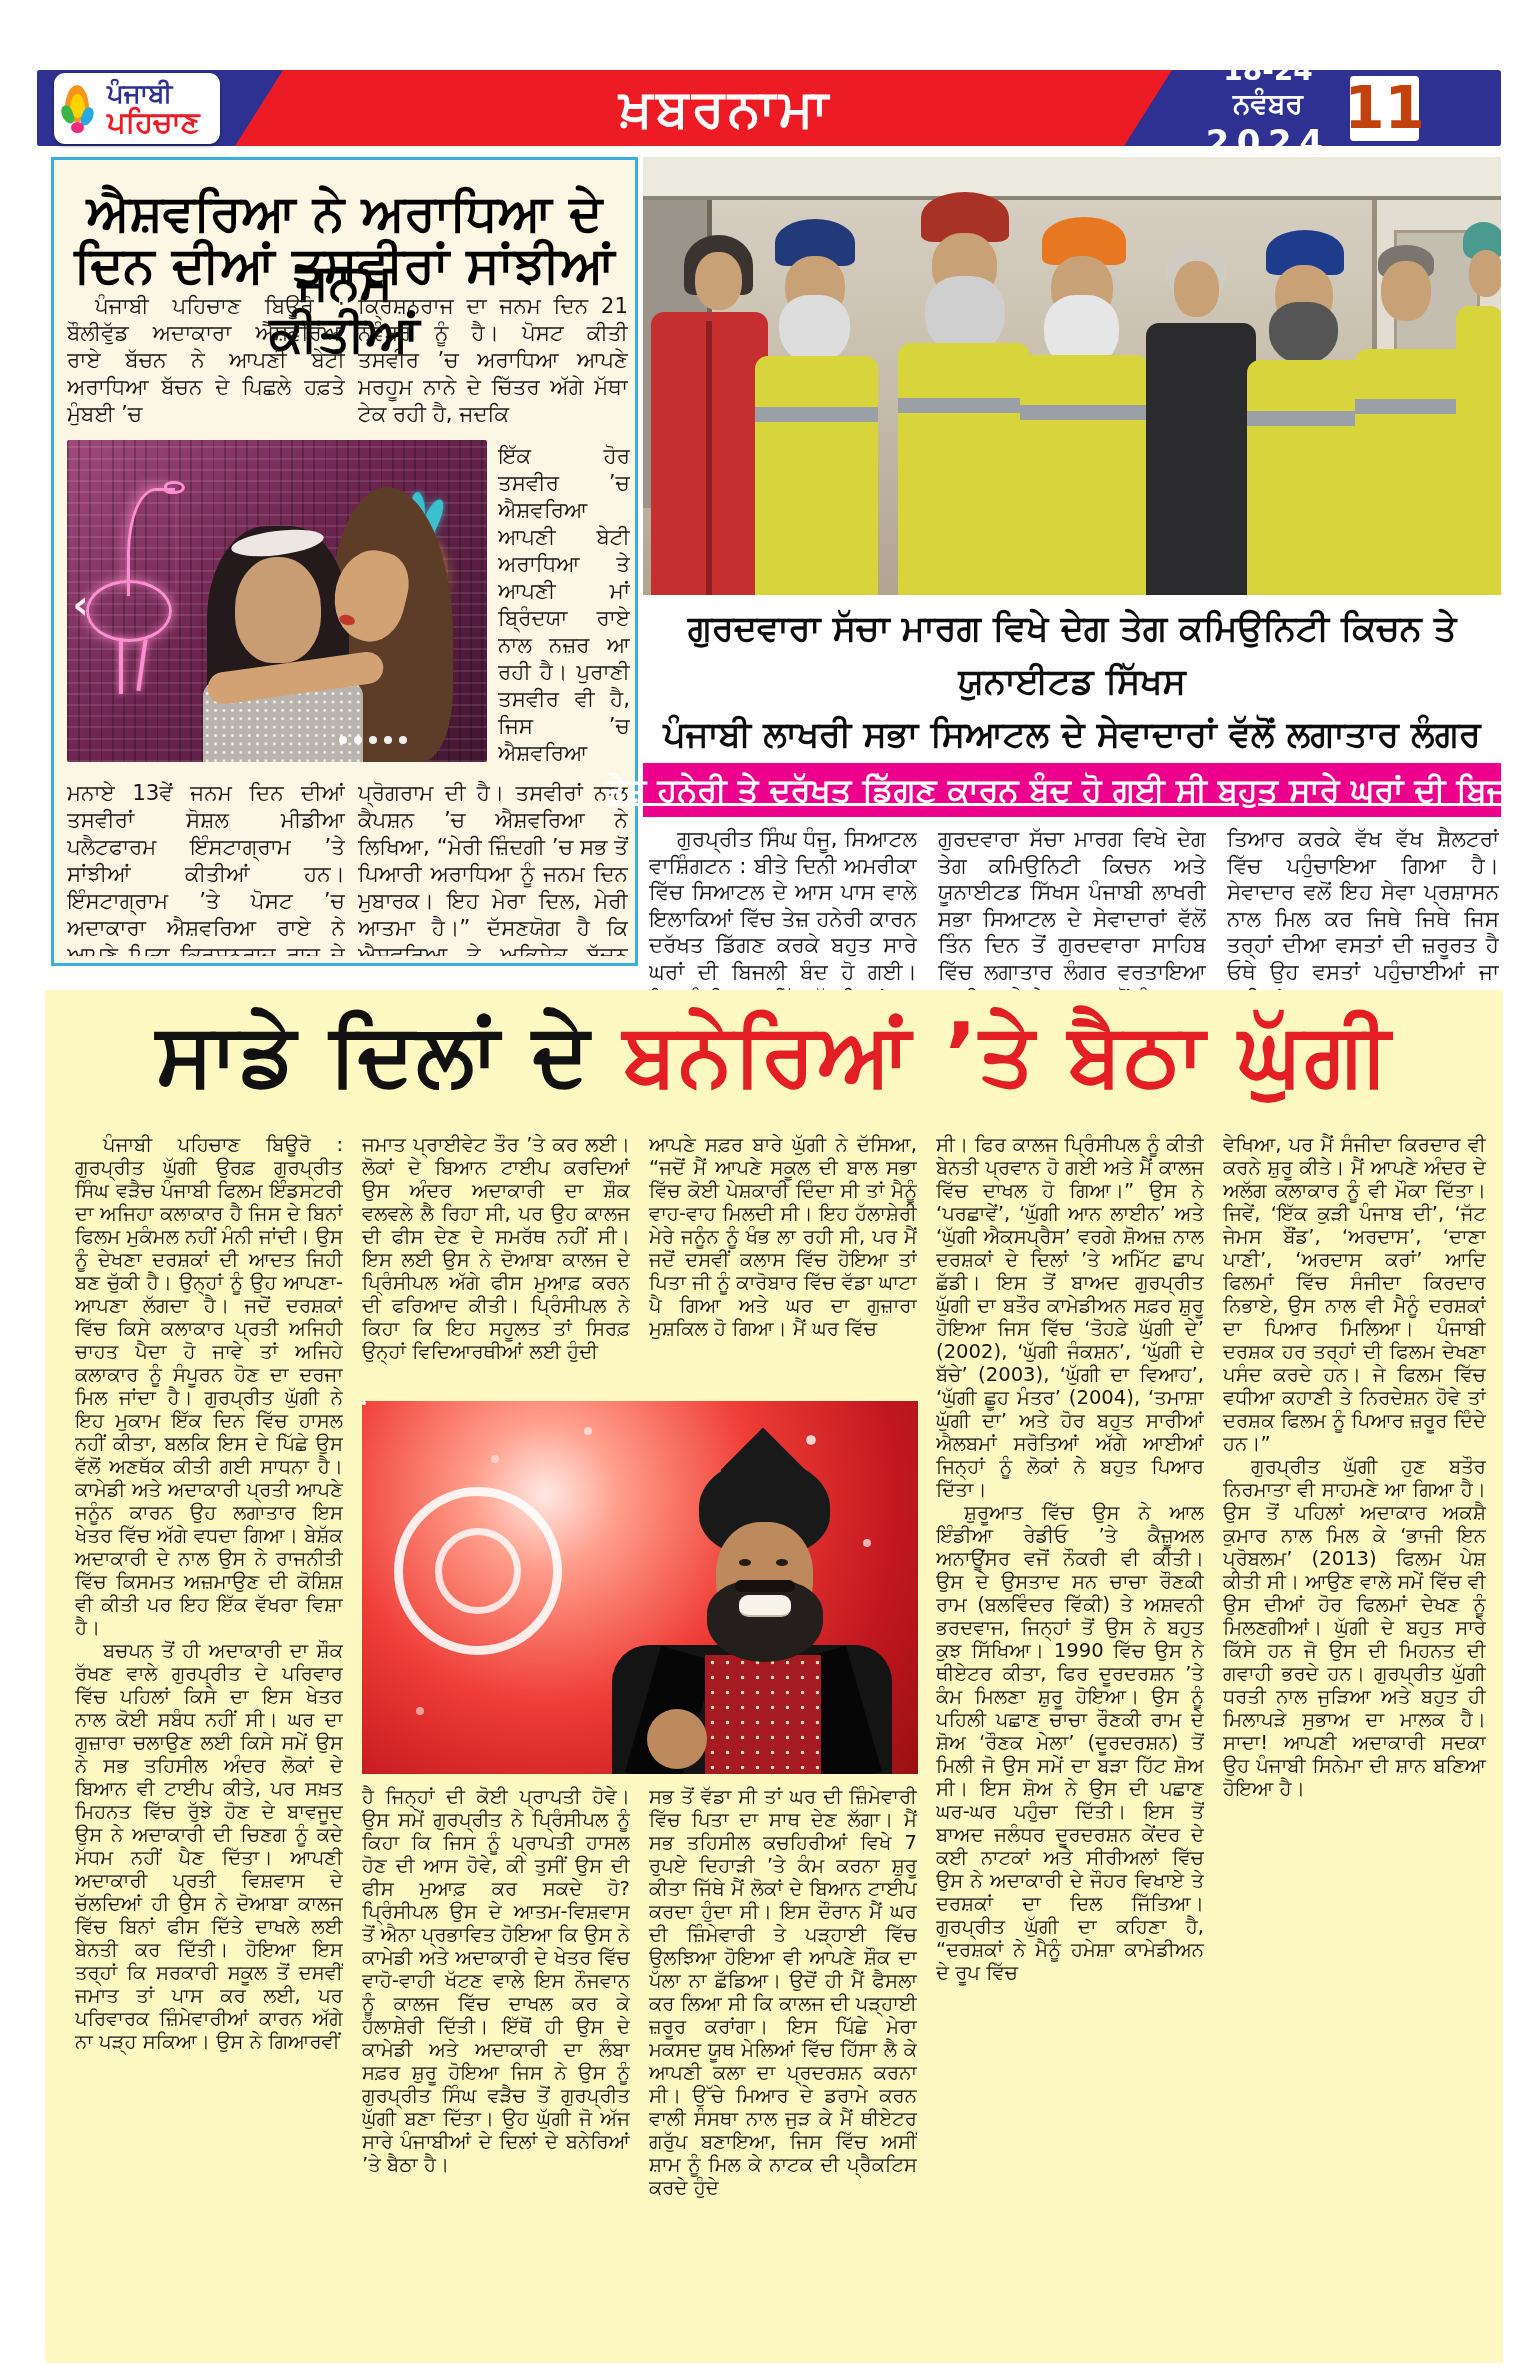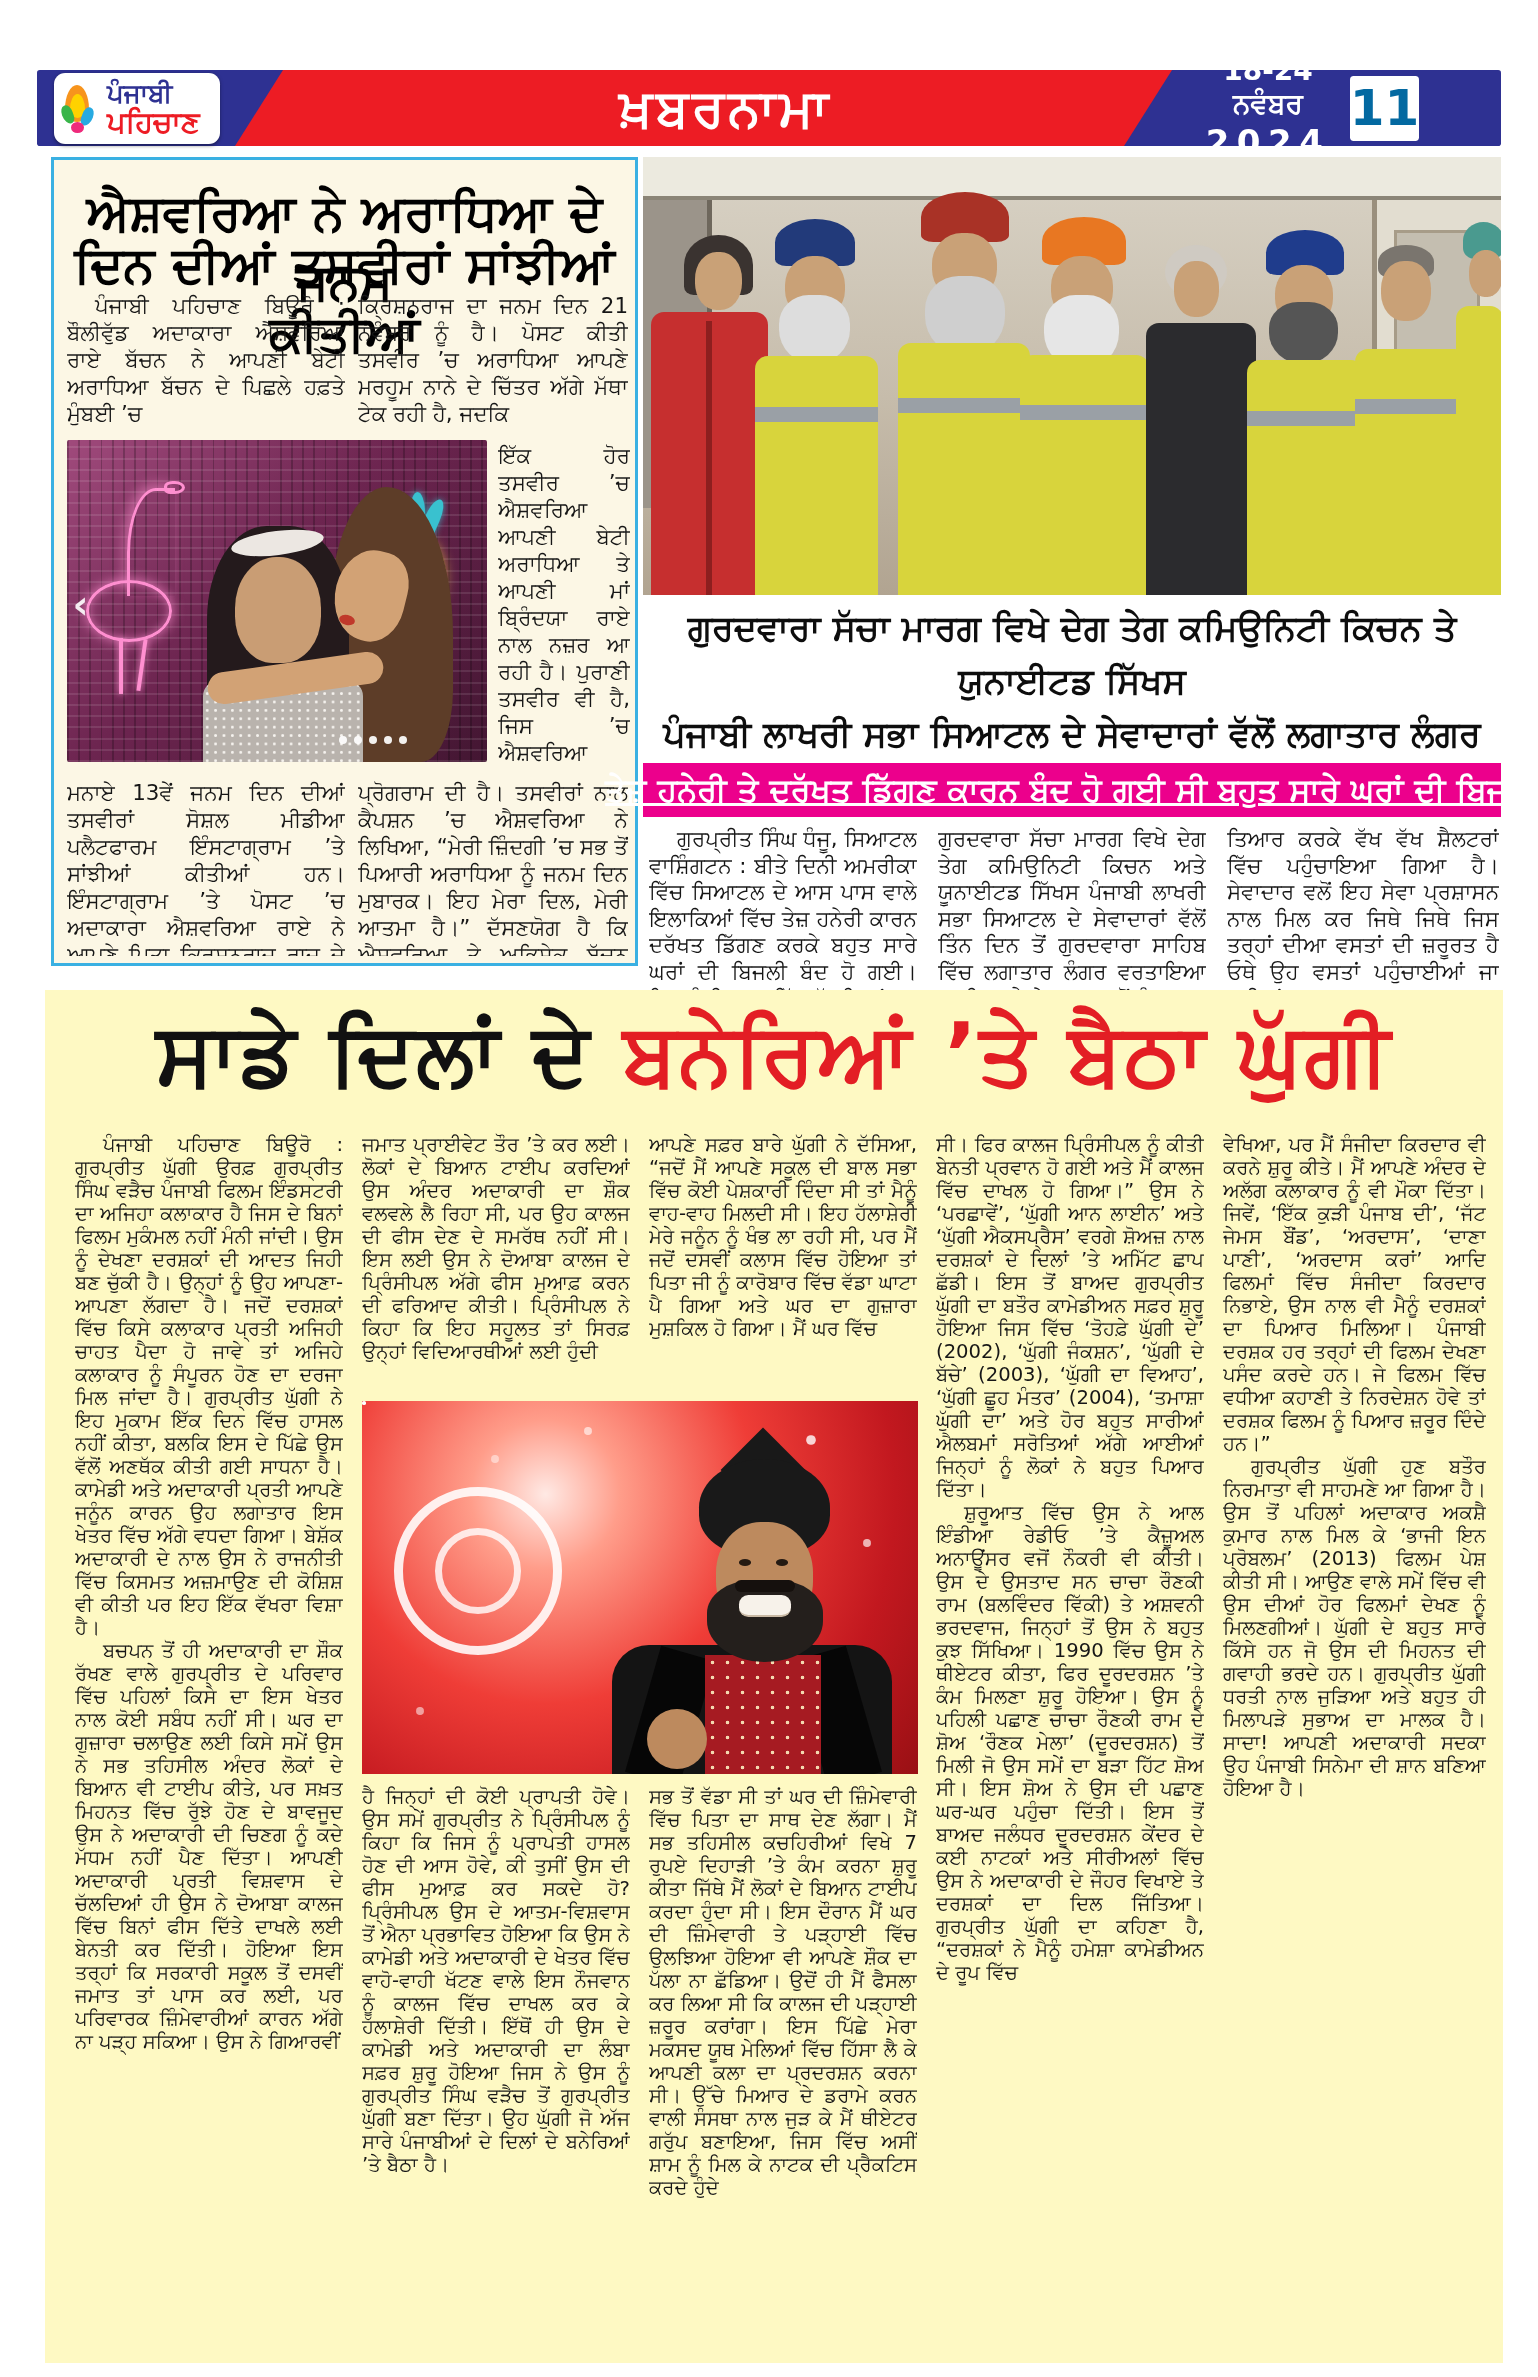--- a/index.html
+++ b/index.html
@@ -22,21 +22,21 @@
   .logoL2 { font-size:29px; font-weight:bold; color:#ed1c24; margin-top:1.9px; }
   .redBand { left:198px; top:0; width:937px; height:76px; background:#ed1c24;
              clip-path:polygon(48px 0, 100% 0, calc(100% - 48px) 100%, 0 100%);
              display:flex; align-items:center; justify-content:center; }
   .masthead { color:#fff; font-size:52px; font-weight:bold; letter-spacing:3.7px;margin-left:44px; }
   .dateBlk { left:1154px; top:0; width:154px; height:76px; color:#fff; text-align:center;
              display:flex; flex-direction:column; justify-content:center; }
   .dateL1 { font-size:28px; font-weight:bold; }
   .dateL2 { font-size:34px; font-weight:bold; letter-spacing:7.5px; margin-top:1.9px; }
   .pageBox { left:1313px; top:5.6px; width:69px; height:65px; background:#fff; border-radius:3.7px;
-             display:flex; align-items:center; justify-content:center; font-size:50px; font-weight:bold; color:#0369a1; }
+             display:flex; align-items:center; justify-content:center; font-size:58px; font-weight:bold; color:#c2410c; }
 
   
   .a1box { left:51px; top:157px; width:587px; height:809px; background:#fcf7e5; border:3.7px solid #3ab0e2; }
   .a1h { width:100%; text-align:center; font-weight:bold; color:#000; font-size:50px; line-height:1.38; }
   .a1txt { font-size:21.4px; line-height:27px; text-align:justify; color:#161616; overflow:hidden; }
   .ind { text-indent:28px; }
 
   
   .aphoto { left:13px; top:280px; width:420px; height:322px; overflow:hidden; border-radius:1.9px;
             background-color:#7c2f5d;

